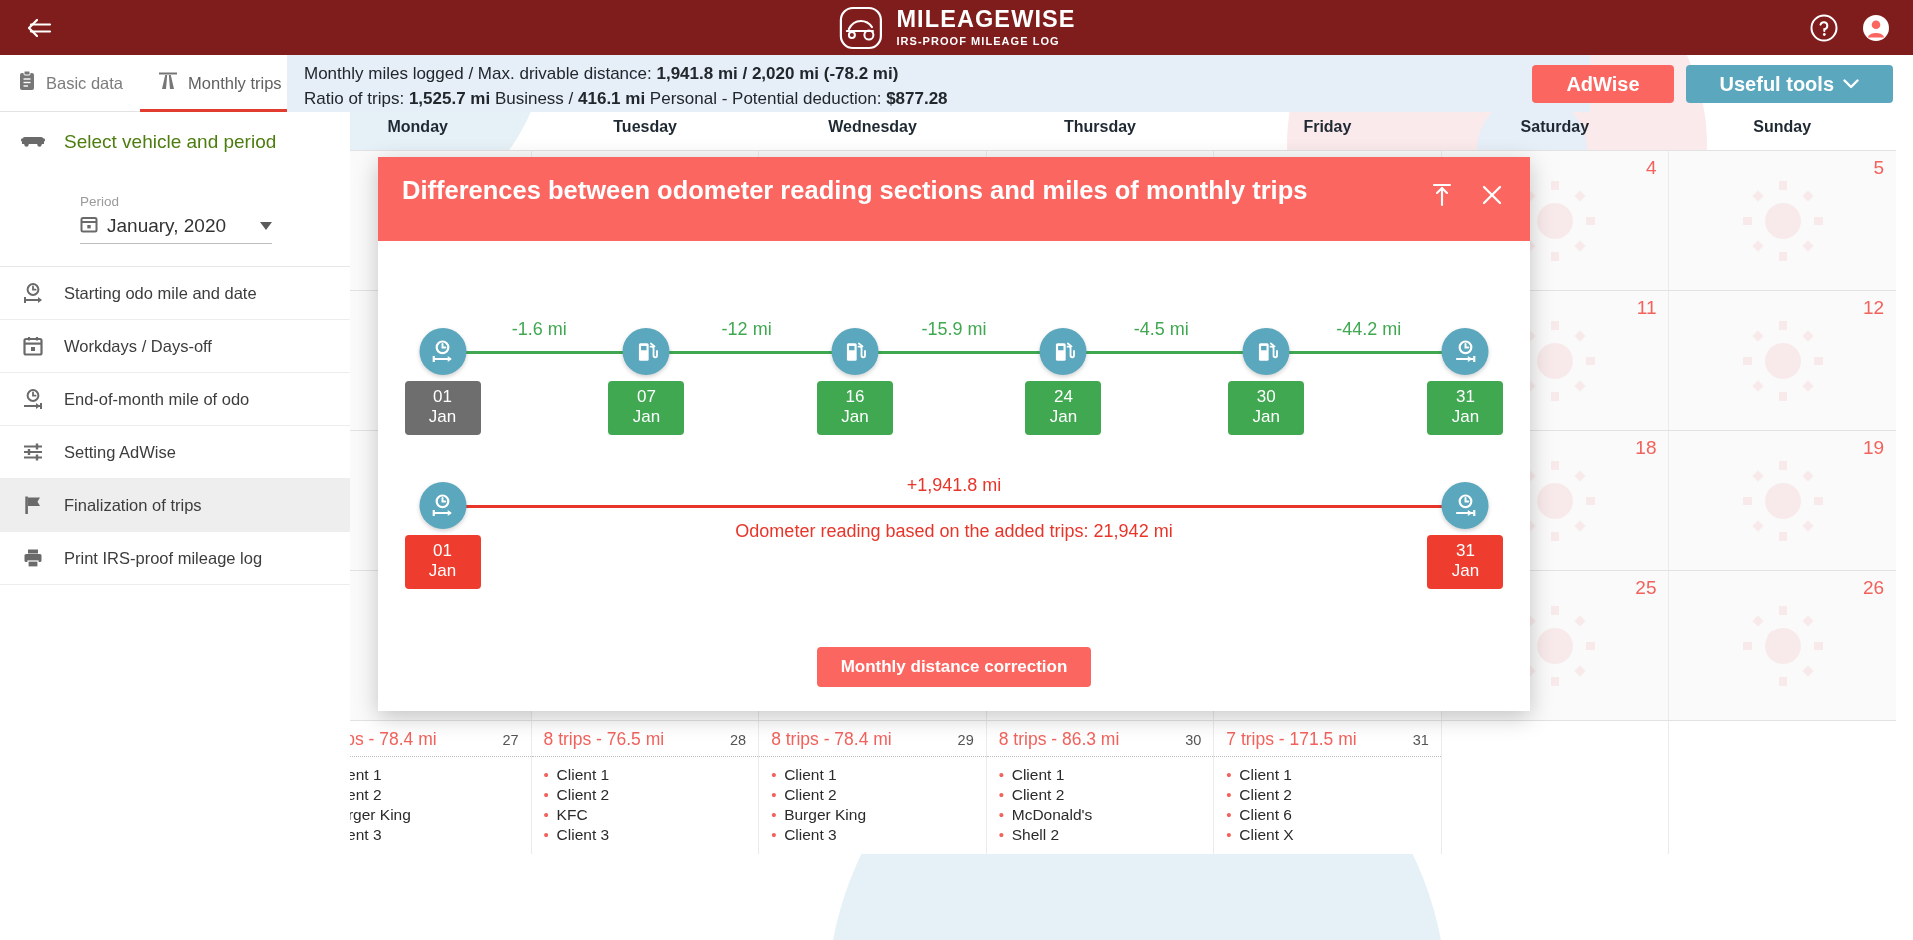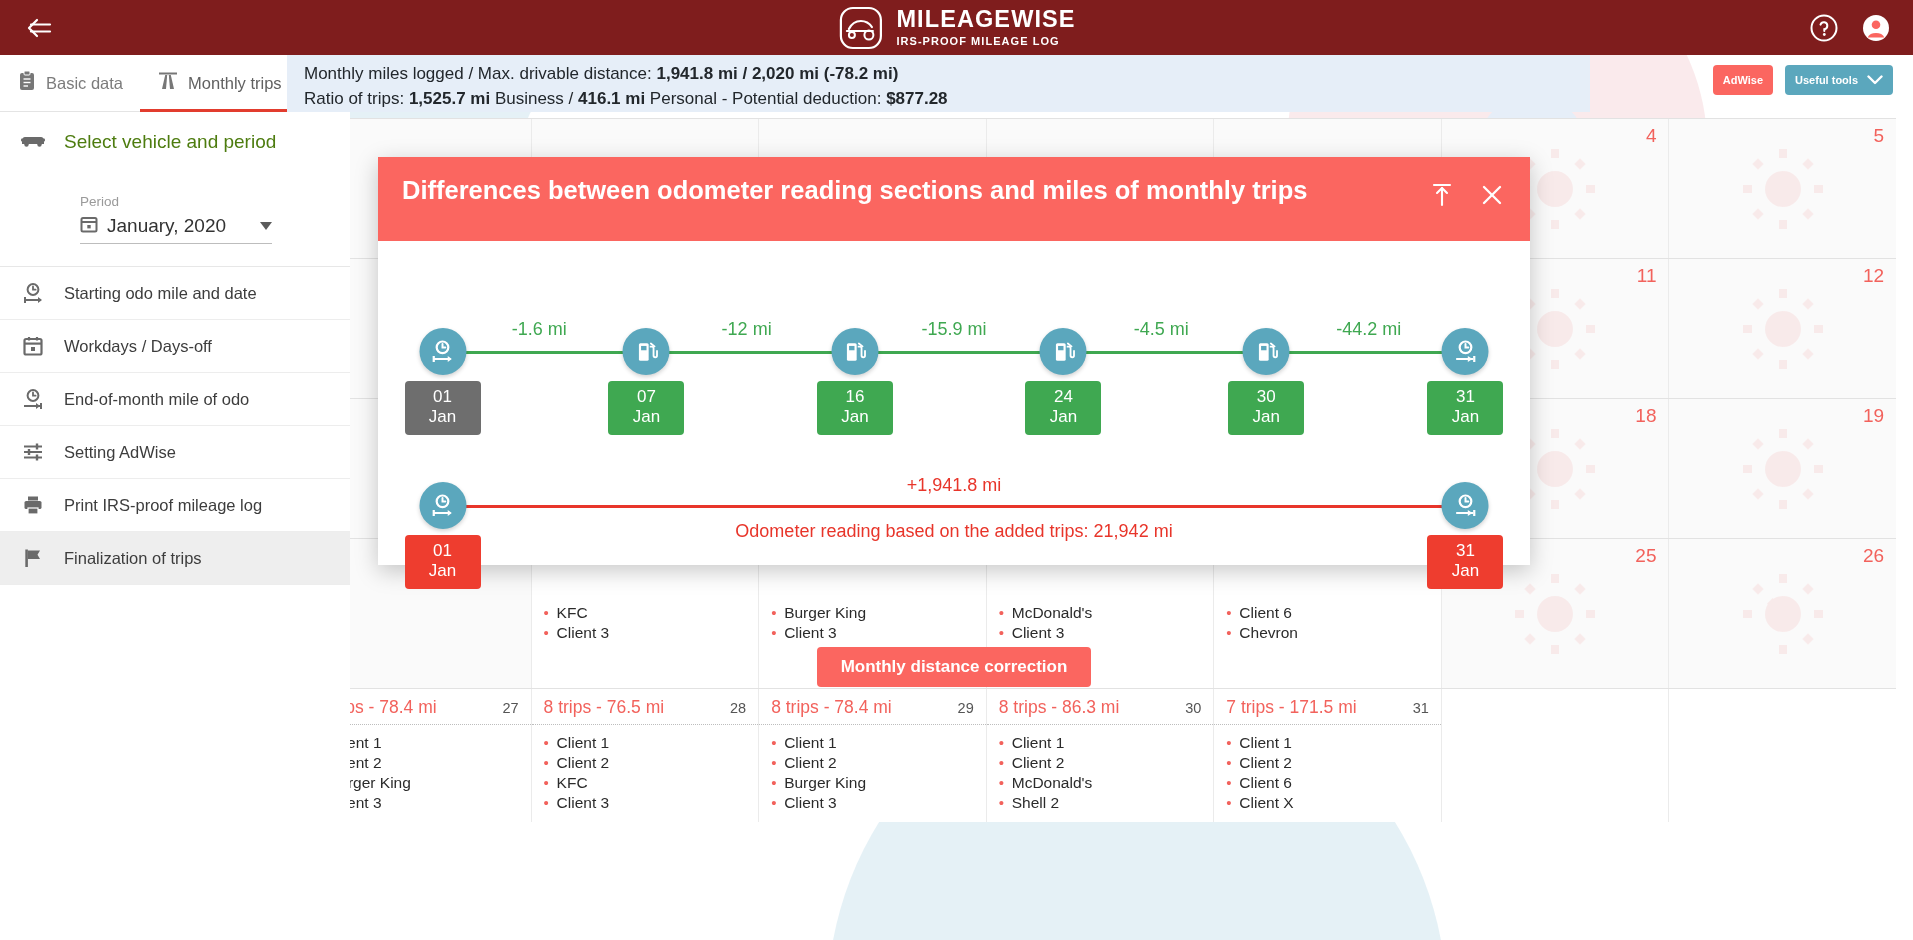--- a/index.html
+++ b/index.html
@@ -106,21 +106,21 @@
     background: #e6eef8; padding: 7px 0 0 17px;
     font-size: 17px; color: #22272c; line-height: 1.45;
   }
   .summary b { font-weight: bold; }
   .summary-actions {
     position: absolute; right: 20px; top: 10px;
     display: flex; align-items: center; gap: 12px;
   }
   .btn {
     border: none; border-radius: 4px; color: #fff; cursor: pointer;
-    font-size: 11px; font-weight: bold; padding: 0 10px; height: 30px;
+    font-size: 20px; font-weight: bold; padding: 0 34px; height: 38px;
     font-family: "Liberation Sans", sans-serif;
     display: flex; align-items: center; gap: 9px;
   }
   .btn-red { background: #fb6660; }
   .btn-teal { background: #5ba7bd; }
 
   .cal {
     position: absolute; left: 17px; top: 63px; width: 1592px; height: 720px;
   }
   .cal-head { display: flex; height: 32px; }
@@ -154,21 +154,21 @@
     list-style: none; font-size: 15.5px; color: #2b2b2b;
     line-height: 1.3; position: relative; padding-left: 13px;
   }
   .trip-list li::before {
     content: "•"; position: absolute; left: 0; color: #f2625c; font-size: 15px;
   }
 
   
   .modal {
     position: absolute; left: 378px; top: 157px;
-    width: 1152px; height: 408px;
+    width: 1152px; height: 554px;
     background: #ffffff; z-index: 40;
     box-shadow: 0 6px 22px rgba(0,0,0,.22);
   }
   .modal-head {
     background: #fb6660; min-height: 84px; padding: 18px 24px 18px 24px;
     display: flex; align-items: flex-start; justify-content: space-between;
   }
   .modal-title {
     color: #fff; font-size: 25.5px; font-weight: bold; line-height: 1.23;
     max-width: 940px;
@@ -365,39 +365,39 @@
         <line x1="2" y1="11" x2="20" y2="11" stroke="#6a6a6a" stroke-width="2"></line>
         <line x1="2" y1="16.5" x2="20" y2="16.5" stroke="#6a6a6a" stroke-width="2"></line>
         <line x1="15" y1="2.5" x2="15" y2="8.5" stroke="#6a6a6a" stroke-width="2.4"></line>
         <line x1="7" y1="8" x2="7" y2="14" stroke="#6a6a6a" stroke-width="2.4"></line>
         <line x1="15" y1="13.5" x2="15" y2="19.5" stroke="#6a6a6a" stroke-width="2.4"></line>
       </svg>
     </span>
     <span>Setting AdWise</span>
   </div>
 
+  <div class="side-item selected">
+    <span class="ico">
+      <svg width="22" height="22" viewBox="0 0 22 22">
+        <line x1="4.6" y1="2.5" x2="4.6" y2="20" stroke="#6a6a6a" stroke-width="2.6"></line>
+        <path d="M6 3.5 h12 l-2.5 4.2 L18 12 H6 Z" fill="#6a6a6a"></path>
+      </svg>
+    </span>
+    <span>Finalization of trips</span>
+  </div>
+
   <div class="side-item">
     <span class="ico">
       <svg width="22" height="22" viewBox="0 0 22 22">
         <rect x="6" y="2.5" width="10" height="4" fill="#6a6a6a"></rect>
         <rect x="2.5" y="7" width="17" height="8" rx="1.6" fill="#6a6a6a"></rect>
         <rect x="6" y="14" width="10" height="6" fill="#6a6a6a" stroke="#fff" stroke-width="1.2"></rect>
       </svg>
     </span>
     <span>Print IRS-proof mileage log</span>
-  </div>
-
-  <div class="side-item selected">
-    <span class="ico">
-      <svg width="22" height="22" viewBox="0 0 22 22">
-        <line x1="4.6" y1="2.5" x2="4.6" y2="20" stroke="#6a6a6a" stroke-width="2.6"></line>
-        <path d="M6 3.5 h12 l-2.5 4.2 L18 12 H6 Z" fill="#6a6a6a"></path>
-      </svg>
-    </span>
-    <span>Finalization of trips</span>
   </div>
 </div>
 
 <div class="main">
 
   <div class="blob" style="left:-40px; top:-22px; width:300px; height:200px; background:#cfe6ef; border-radius:0 0 200px 0;"></div>
   <div class="blob" style="left:90px; top:200px; width:420px; height:420px; background:#dcdcf0;"></div>
   <div class="blob" style="left:1000px; top:-120px; width:420px; height:420px; background:#f6d9dc;"></div>
   <div class="blob" style="left:1190px; top:40px; width:110px; height:110px; background:#e6eef8; opacity:1;"></div>
   <div class="blob" style="left:540px; top:620px; width:620px; height:330px; background:#cfe6ef; border-radius:50% 50% 0 0 / 100% 100% 0 0;"></div>
@@ -417,20 +417,29 @@
     </button>
     <button class="btn btn-teal">
       <span>Useful tools</span>
       <svg width="16" height="10" viewBox="0 0 16 10">
         <path d="M1.5 1.5 L8 8 L14.5 1.5" fill="none" stroke="#fff" stroke-width="2.4" stroke-linecap="round" stroke-linejoin="round"></path>
       </svg>
     </button>
   </div>
 
   <div class="cal">
+    <div class="cal-head">
+      <div>Monday</div>
+      <div>Tuesday</div>
+      <div>Wednesday</div>
+      <div>Thursday</div>
+      <div>Friday</div>
+      <div>Saturday</div>
+      <div>Sunday</div>
+    </div>
 
     <div class="cal-row" style="height:140px;">
       <div class="cal-cell"></div>
       <div class="cal-cell"></div>
       <div class="cal-cell"></div>
       <div class="cal-cell"></div>
       <div class="cal-cell"></div>
       <div class="cal-cell">
         <span class="daynum">4</span>
         <span class="sun-bg">

